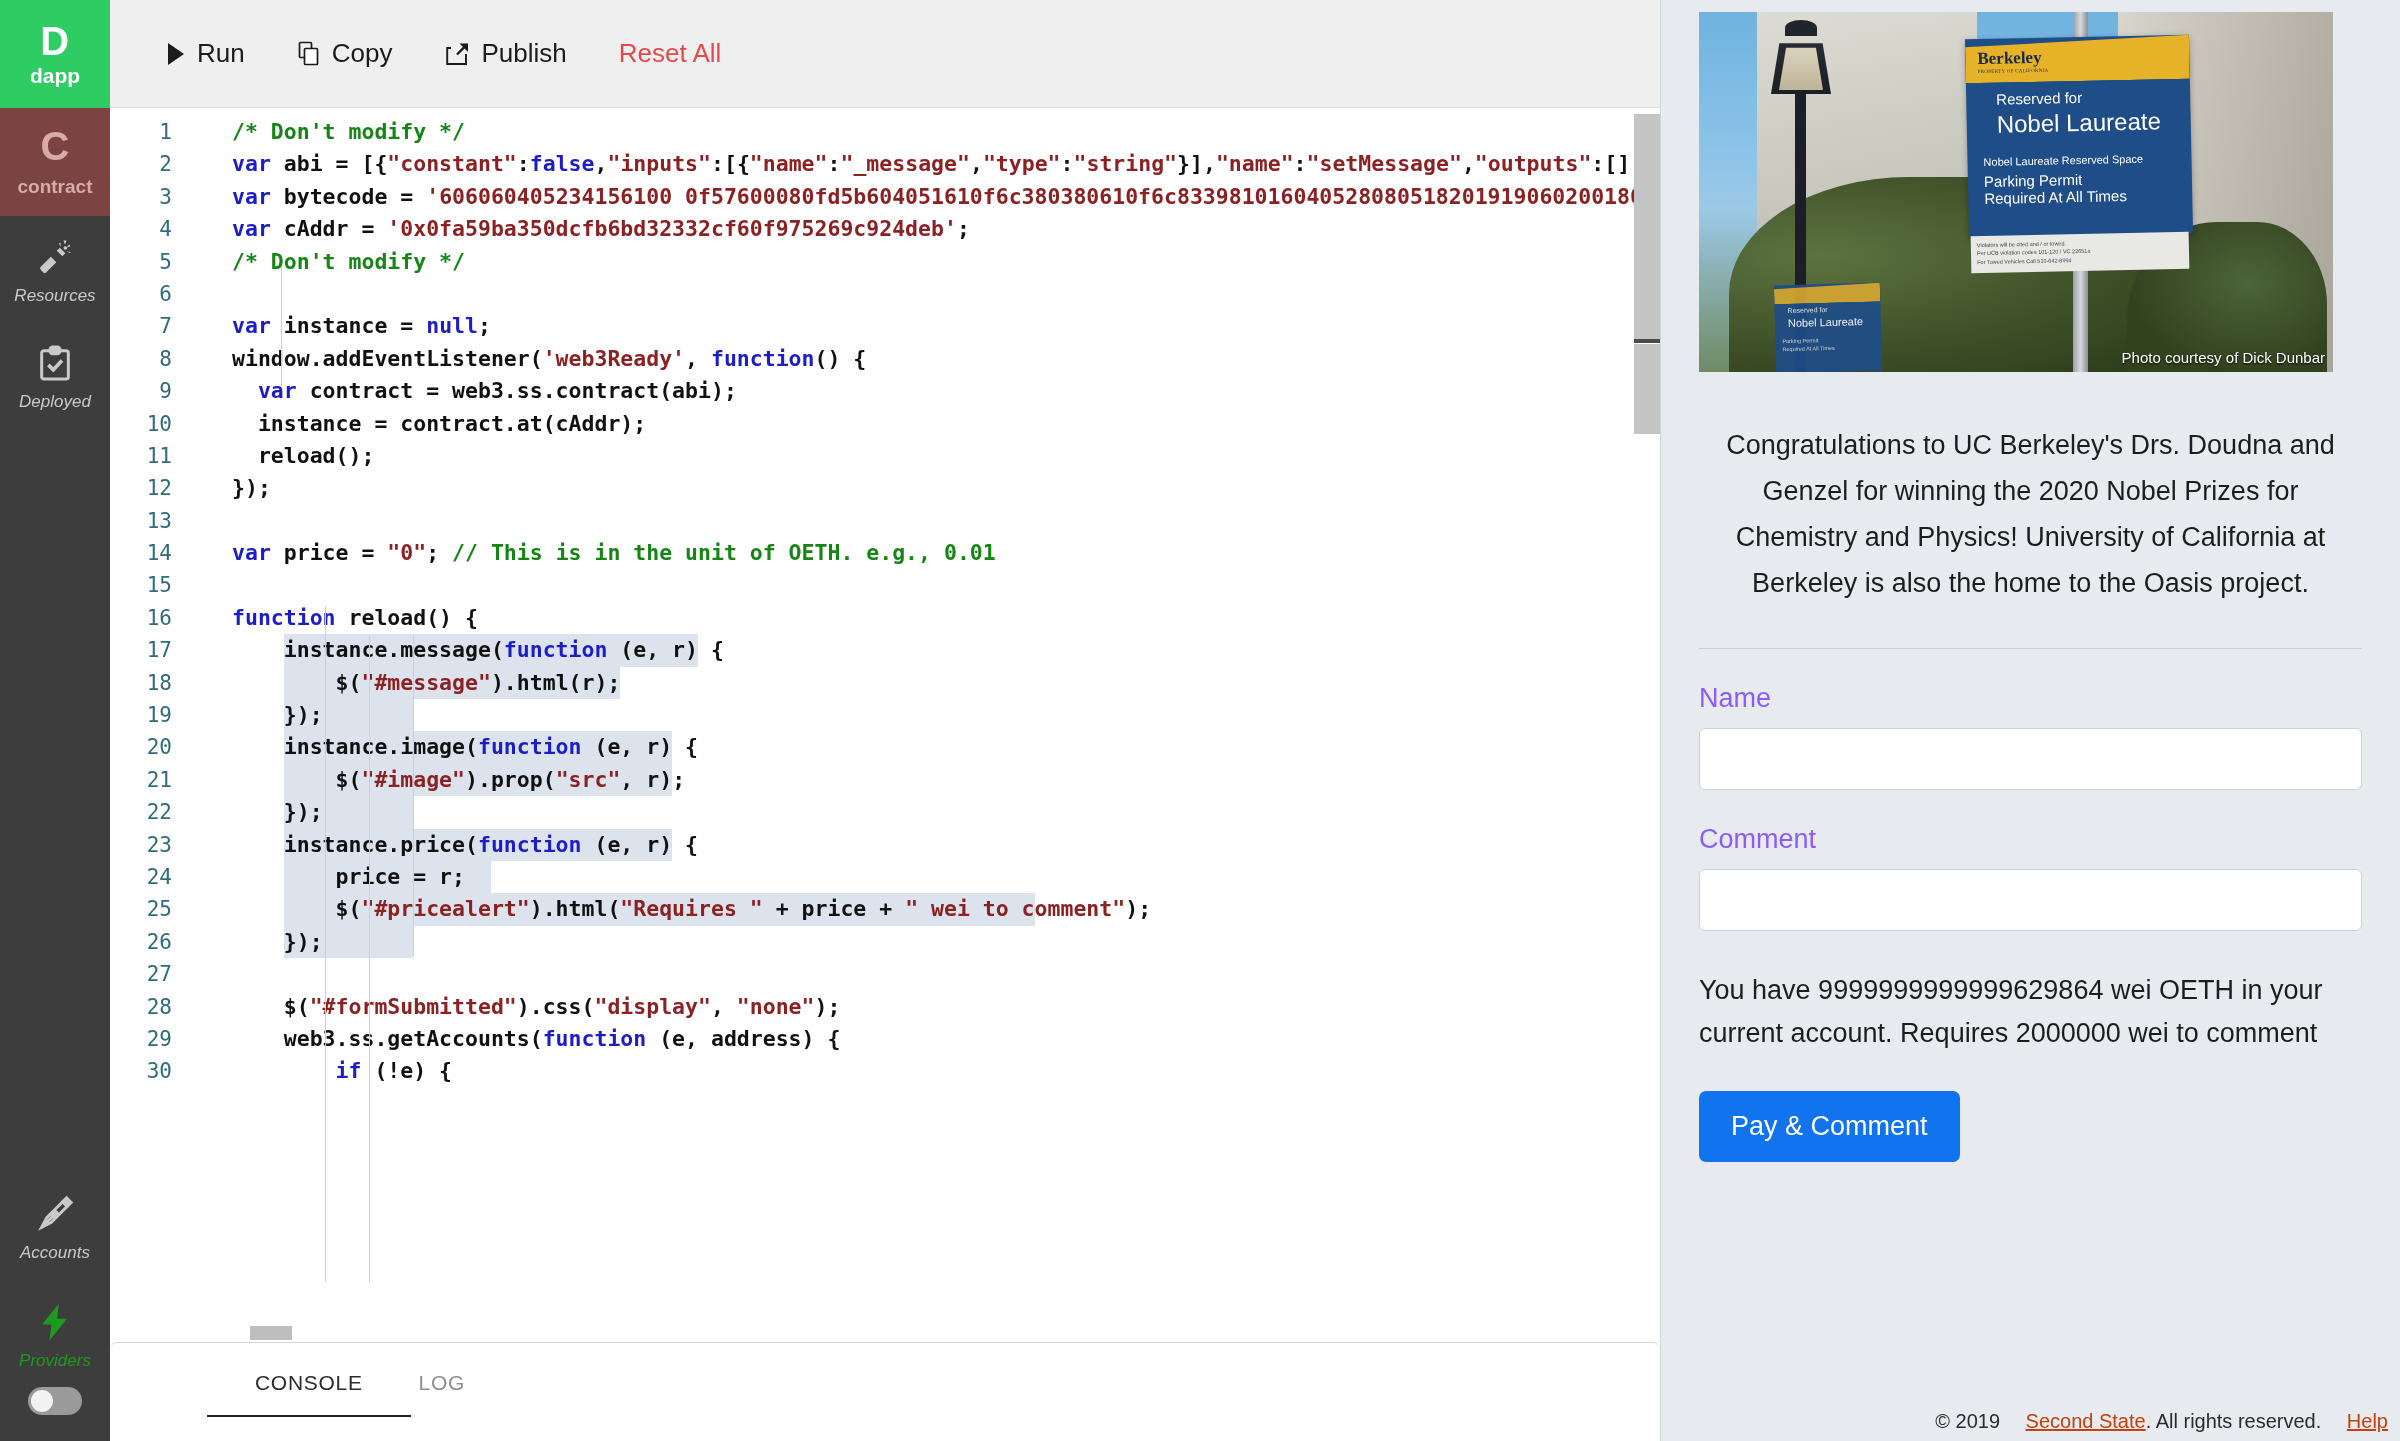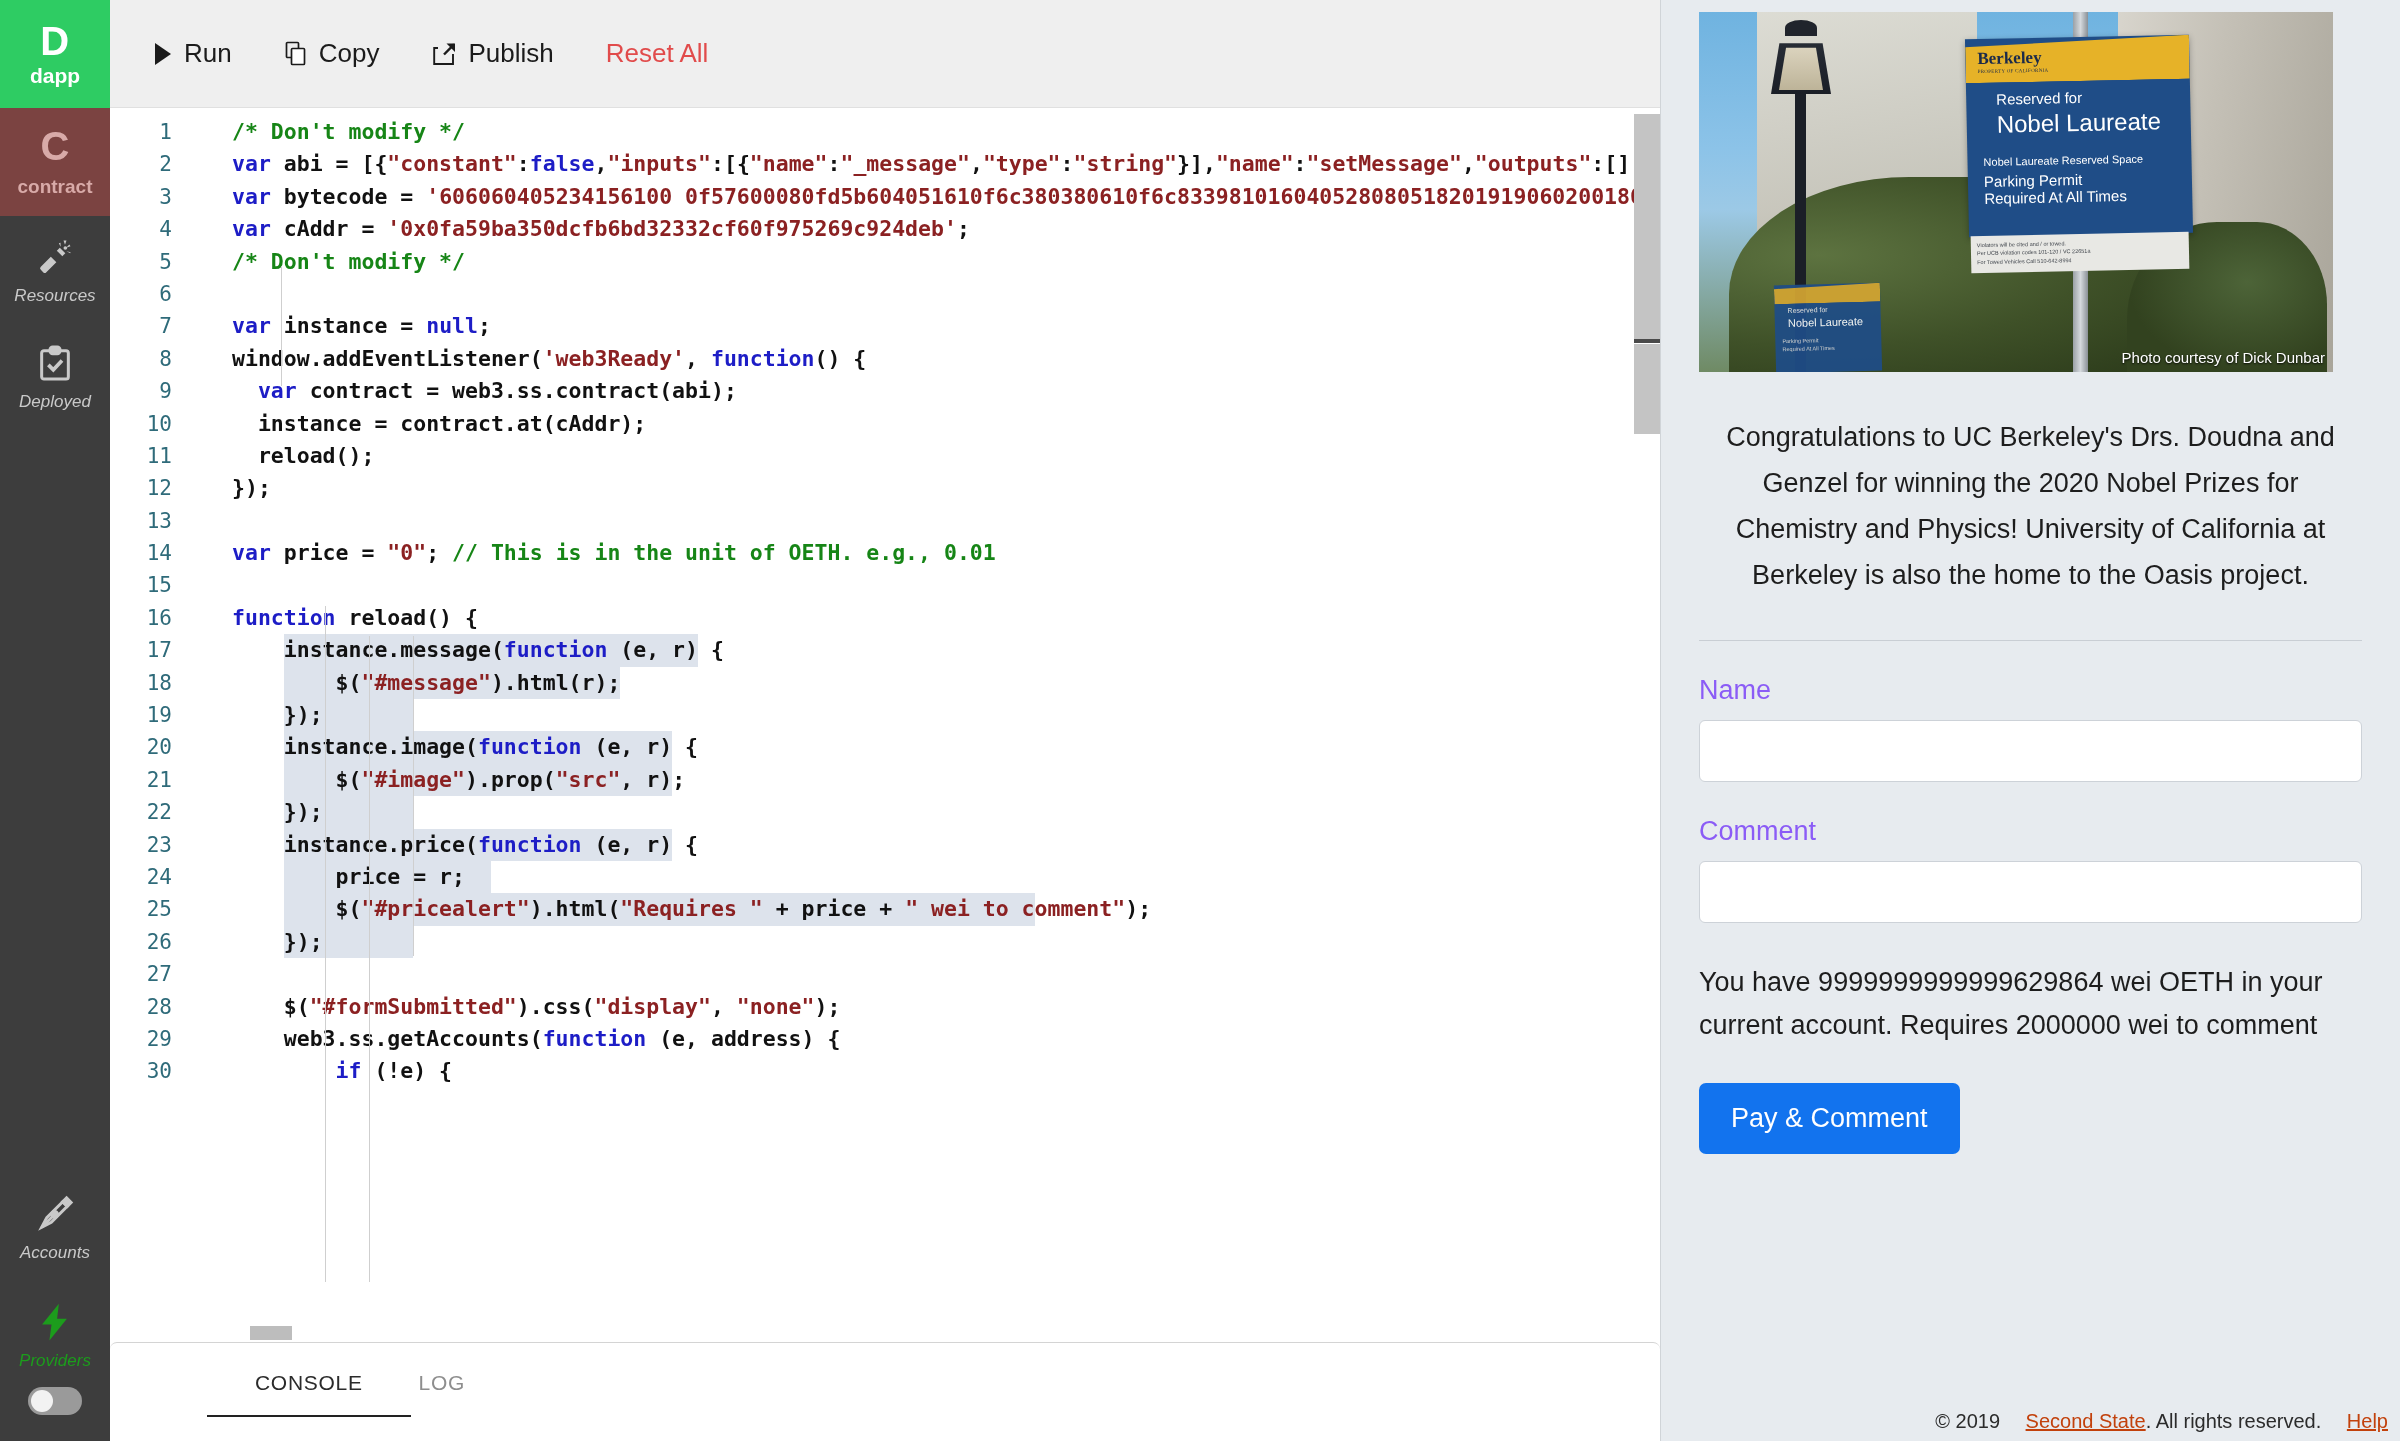--- a/index.html
+++ b/index.html
@@ -57,21 +57,21 @@
   .center {
     flex: 1 1 auto; display: flex; flex-direction: column;
     min-width: 0; background: #fff; position: relative;
   }
   .toolbar {
     height: 108px; background: #efefef;
     display: flex; align-items: center;
     border-bottom: 1px solid #e0e0e0;
     position: relative;
   }
-  .tb-actions { display: flex; align-items: center; padding-left: 17px; gap: 0; }
+  .tb-actions { display: flex; align-items: center; padding-left: 30px; gap: 0; }
   .tb-btn {
     display: flex; align-items: center; gap: 11px;
     font-size: 26px; color: #1b1b1b; padding: 10px 26px;
     cursor: pointer; background: none; border: none;
     font-family: "Liberation Sans", sans-serif;
   }
   .tb-btn.danger { color: #e14b4b; }
   .tb-tabs { display: flex; margin-left: 170px; height: 108px; align-items: stretch; }
   .tb-tab {
     display: flex; align-items: center; justify-content: center;
@@ -209,21 +209,21 @@
     clip-path: polygon(0 20%, 100% 0, 100% 100%, 0 100%);}
   .sign2 .a { position:absolute; left:13px; top:22px; color:#e8e8e8; font-size:7px;}
   .sign2 .b { position:absolute; left:13px; top:32px; color:#fff; font-size:11px;}
   .sign2 .c2 { position:absolute; left:7px; top:52px; color:#dcdcdc; font-size:5.5px; line-height:1.5;}
   .photo-credit {
     position:absolute; right: 8px; bottom: 6px; color:#fff; font-size:15px;
     text-shadow: 0 1px 2px rgba(0,0,0,.9);
   }
   .pv-msg {
     text-align: center; font-size: 27px; line-height: 46px;
-    color: #1d1d1d; padding: 42px 8px 24px 8px;
+    color: #1d1d1d; padding: 42px 8px 24px 8px; margin-top: 8px;
   }
   .pv-divider { border-top: 1px solid #c9ced4; margin: 18px 0 0 0; }
   .pv-label { font-size: 27px; color: #8b5cf6; margin: 34px 0 14px 0; }
   .pv-input {
     width: 100%; height: 62px; background: #fff;
     border: 1px solid #cdd2d8; border-radius: 6px;
     font-size: 24px; padding: 0 16px;
     font-family: "Liberation Sans", sans-serif; color: #222;
     display: block;
   }

